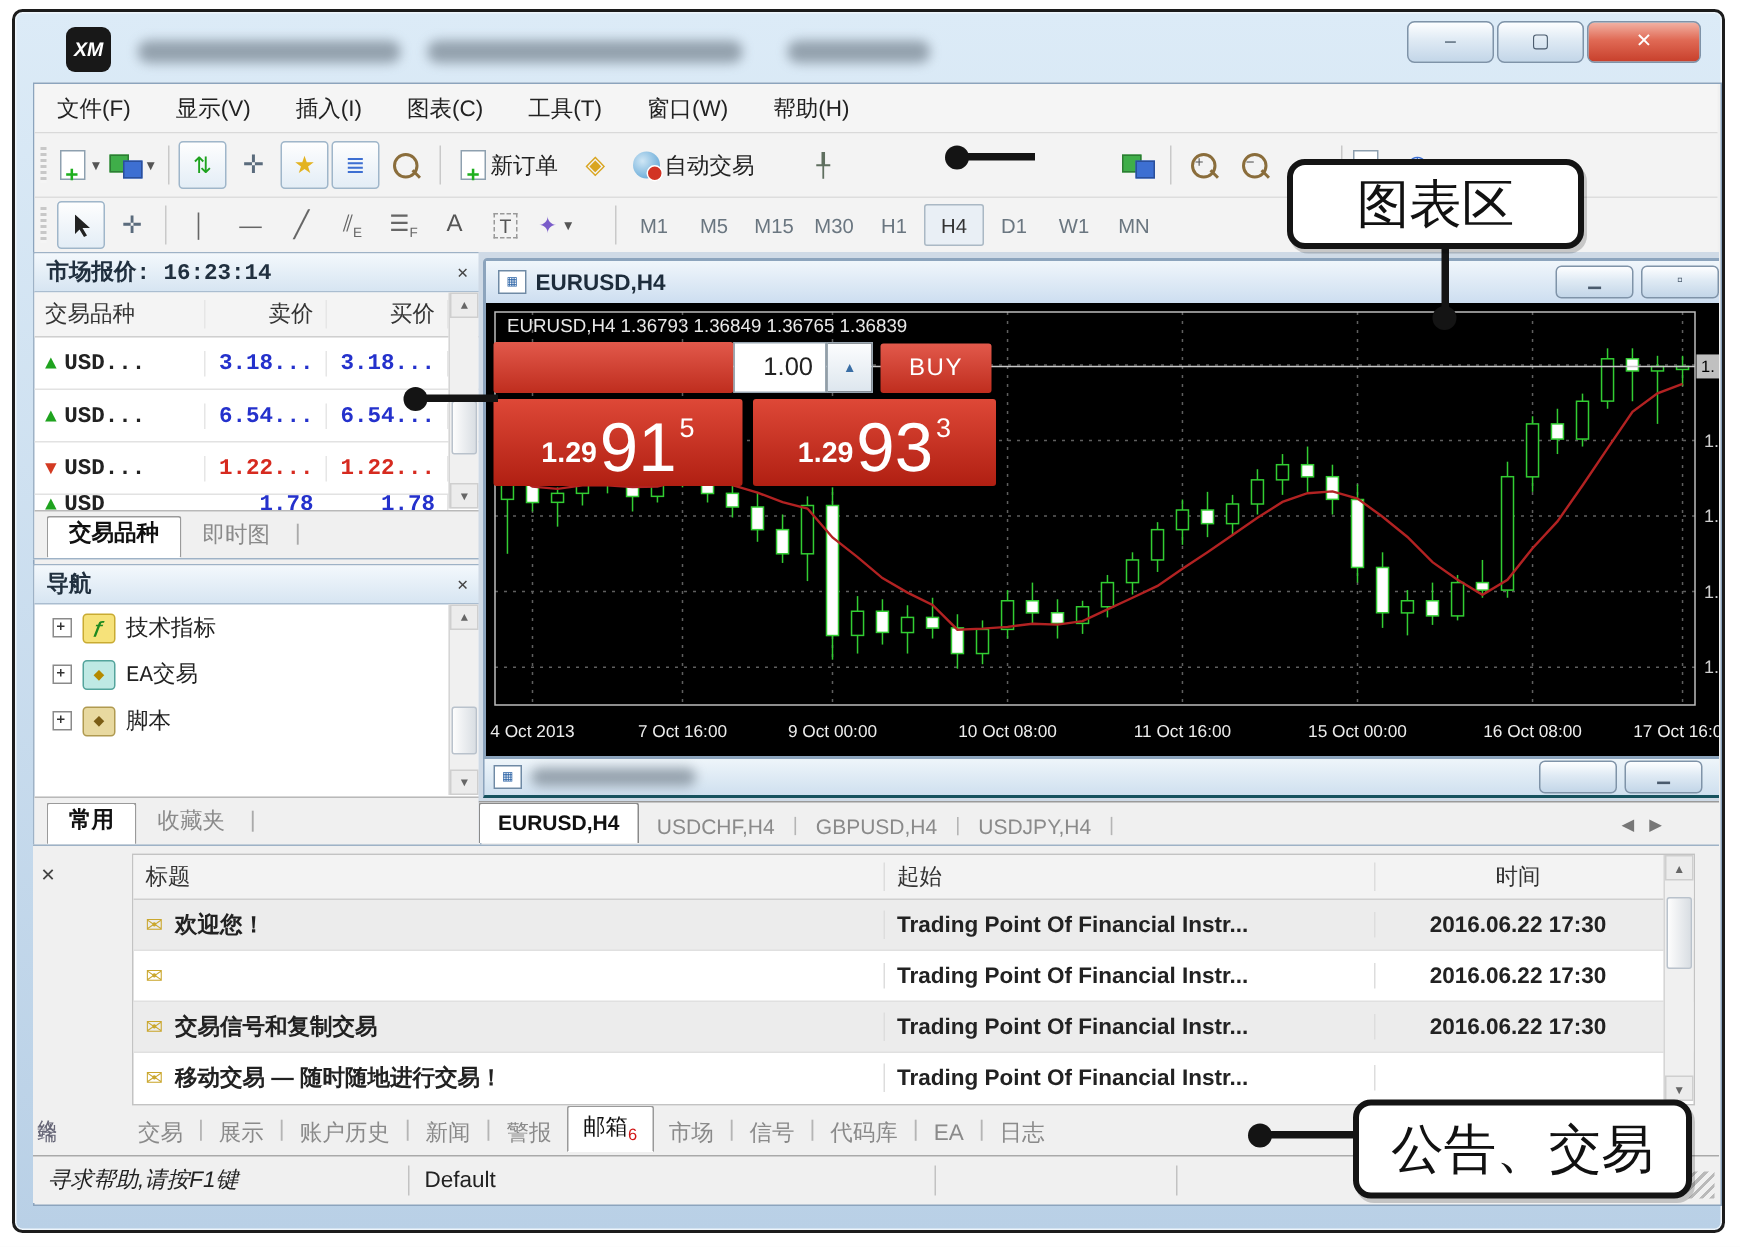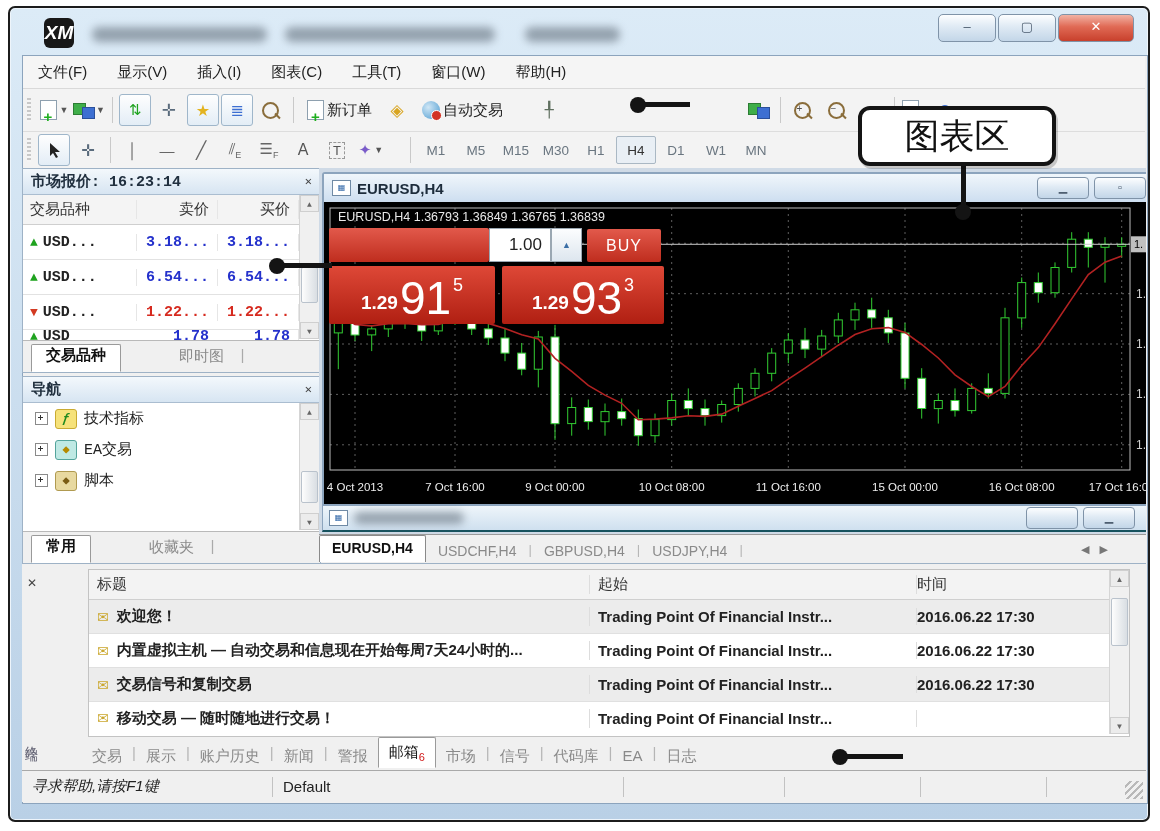--- a/index.html
+++ b/index.html
@@ -4,21 +4,21 @@
 <style>
   html,body{margin:0;padding:0;background:#fff;}
   #stage{position:relative;width:1160px;height:831px;background:#fff;overflow:hidden;
          font-family:"Liberation Sans","DejaVu Sans",sans-serif;font-size:15px;color:#222;}
   
   .aero{position:absolute;left:8px;top:6px;width:1138px;height:812px;border:2px solid #1c1c1c;
         border-radius:7px;background:linear-gradient(#dcebf7,#b9d0e6);box-shadow:inset 0 0 0 1px #eef5fb;}
   .client{position:absolute;left:22px;top:55px;width:1124px;height:747px;background:#f0f0f0;border:1px solid #8ca4bd;}
   
   .xm-icon{position:absolute;left:44px;top:18px;width:30px;height:30px;background:#181818;border-radius:6px;
-           color:#fff;font-weight:bold;font-style:italic;font-size:19px;text-align:center;line-height:30px;}
+           color:#fff;font-weight:bold;font-style:italic;font-size:13px;text-align:center;line-height:30px;}
   .blurblob{position:absolute;height:15px;background:#6d7a86;border-radius:7px;filter:blur(4px);opacity:.65;}
   .wbtn{position:absolute;top:14px;height:26px;border:1px solid #7f93a8;border-radius:5px;
         background:linear-gradient(#fdfeff,#dfeaf4 45%,#c3d6e8);text-align:center;line-height:24px;color:#4a5b6d;font-size:13px;}
   .wbtn.close{background:linear-gradient(#f2b2a4,#e06a55 45%,#c8402c);color:#fff;font-weight:bold;}
   
   .menubar{position:absolute;left:23px;top:56px;width:1122px;height:32px;background:#f5f5f5;border-bottom:1px solid #d9d9d9;display:flex;align-items:center;}
   .menu-item{padding:0 15px;color:#222;}
   .grip{width:4px;height:24px;margin:0 6px 0 4px;background:repeating-linear-gradient(#c8c8c8 0 2px,#f5f5f5 2px 4px);}
   .tbar{position:absolute;left:23px;background:#f3f3f3;display:flex;align-items:center;}
   .tb1{top:89px;width:1122px;height:42px;border-bottom:1px solid #ddd;}
@@ -51,21 +51,21 @@
   .mw-colhead{display:flex;height:29px;align-items:center;border-bottom:1px solid #cfcfcf;background:#f4f4f4;color:#333;}
   .mw-row{display:flex;height:34px;align-items:center;border-bottom:1px solid #e2e2e2;font-weight:bold;}
   .c-sym{width:106px;padding-left:7px;display:flex;align-items:center;gap:5px;border-right:1px solid #e6e6e6;}
   .c-bid,.c-ask{width:72px;text-align:right;padding-right:8px;border-right:1px solid #e6e6e6;}
   .blue{color:#2431cc;} .red{color:#d62a1f;}
   .arr-up{color:#1fa31f;font-size:13px;} .arr-dn{color:#d33a22;font-size:13px;}
   .vsb{position:absolute;right:1px;width:19px;background:#f0f0f0;border-left:1px solid #d5d5d5;}
   .vsb .a{position:absolute;left:0;width:100%;height:17px;text-align:center;font-size:8px;color:#666;line-height:17px;background:#ececec;border:1px solid #cfcfcf;box-sizing:border-box;}
   .vsb .th{position:absolute;left:1px;width:15px;background:linear-gradient(90deg,#fdfdfd,#d9dee3);border:1px solid #b9c2cc;border-radius:2px;}
   .ptabs{position:absolute;left:0;bottom:0;width:100%;height:31px;background:#f0f0f0;border-top:1px solid #b9b9b9;display:flex;align-items:flex-end;}
-  .ptab{height:26px;line-height:24px;padding:0 14px;color:#8a8a8a;margin-left:44px;}
+  .ptab{height:26px;line-height:24px;padding:0 14px;color:#8a8a8a;}
   .ptab.on{background:#fff;border:1px solid #9a9a9a;border-bottom:1px solid #fff;color:#111;font-weight:bold;margin-left:8px;border-radius:2px 2px 0 0;}
   .psep{color:#aaa;align-self:center;}
   .tree-row{display:flex;align-items:center;height:31px;gap:7px;padding-left:12px;}
   .expand{width:11px;height:11px;border:1px solid #8a8a8a;background:#fff;position:relative;}
   .expand::before{content:"";position:absolute;left:2px;top:4px;width:5px;height:1px;background:#333;}
   .expand::after{content:"";position:absolute;left:4px;top:2px;width:1px;height:5px;background:#333;}
   .nicon{width:20px;height:18px;border-radius:3px;text-align:center;line-height:18px;font-size:12px;font-weight:bold;}
   .ni-f{background:#f6e27a;border:1px solid #c9ab32;color:#1f8a1f;font-style:italic;}
   .ni-ea{background:#bfe9e4;border:1px solid #54a49c;color:#b58a00;}
   .ni-sc{background:#e8d9a0;border:1px solid #b09a50;color:#7a5c14;}
@@ -101,21 +101,21 @@
   
   .terminal{position:absolute;left:22px;top:563px;width:1124px;height:207px;background:#f0f0f0;border-top:1px solid #9eb2c6;}
   .t-close{position:absolute;left:5px;top:12px;font-size:12px;font-weight:bold;color:#444;}
   .t-vlabel{position:absolute;left:2px;top:172px;width:16px;color:#667;font-size:13px;writing-mode:vertical-rl;letter-spacing:2px;}
   .t-table{position:absolute;left:66px;top:5px;width:1040px;height:166px;background:#fff;border:1px solid #c3c3c3;}
   .t-head{display:flex;height:29px;align-items:center;background:#f3f3f3;border-bottom:1px solid #cfcfcf;color:#333;}
   .t-row{display:flex;height:33px;align-items:center;font-weight:bold;border-bottom:1px solid #e0e0e0;}
   .t-row.alt{background:#ececec;}
   .tc-title{width:492px;padding-left:8px;display:flex;gap:8px;align-items:center;border-right:1px solid #ddd;overflow:hidden;white-space:nowrap;}
   .tc-from{width:318px;padding-left:8px;border-right:1px solid #ddd;overflow:hidden;white-space:nowrap;}
-  .tc-time{width:190px;text-align:left;padding-right:10px;}
+  .tc-time{width:190px;text-align:center;padding-right:10px;}
   .mail{color:#caa72e;font-size:14px;}
   .t-tabs{position:absolute;left:60px;bottom:3px;width:1060px;height:31px;display:flex;align-items:flex-end;color:#8a8a8a;}
   .ttab{padding:0 10px;height:24px;line-height:23px;}
   .ttab.on{background:#fff;border:1px solid #9a9a9a;border-bottom:1px solid #fff;color:#111;height:29px;line-height:27px;border-radius:2px 2px 0 0;}
   .badge{color:#d01616;font-size:11px;vertical-align:sub;}
   .ttab-sep{align-self:center;color:#b5b5b5;}
   
   .status{position:absolute;left:22px;top:770px;width:1124px;height:31px;background:#f0f0f0;border-top:1px solid #a9a9a9;display:flex;align-items:center;}
   .scell{padding:0 10px;color:#222;}
   .ssep{width:1px;height:20px;background:#c2c2c2;}
@@ -547,21 +547,20 @@
         <span class="tc-title">
             <span class="mail">✉</span>
             <span>欢迎您！</span>
           </span>
         <span class="tc-from">Trading Point Of Financial Instr...</span>
         <span class="tc-time">2016.06.22 17:30</span>
       </div>
       <div class="t-row">
         <span class="tc-title">
             <span class="mail">✉</span>
-            <span>内置虚拟主机 — 自动交易和信息现在开始每周7天24小时的...</span>
           </span>
         <span class="tc-from">Trading Point Of Financial Instr...</span>
         <span class="tc-time">2016.06.22 17:30</span>
       </div>
       <div class="t-row alt">
         <span class="tc-title">
             <span class="mail">✉</span>
             <span>交易信号和复制交易</span>
           </span>
         <span class="tc-from">Trading Point Of Financial Instr...</span>
@@ -625,13 +624,16 @@
   <div class="cline" style="left:961px;top:160px;width:5px;height:48px;"></div>
   <div class="callout" style="left:858px;top:106px;width:190px;height:52px;">
     <span>图表区</span>
   </div>
 
   <div class="cdot" style="left:269px;top:258px;"></div>
   <div class="cline" style="left:280px;top:263px;width:52px;height:5px;"></div>
 
   <div class="cdot" style="left:832px;top:749px;"></div>
   <div class="cline" style="left:843px;top:754px;width:60px;height:5px;"></div>
+  <div class="callout" style="left:902px;top:733px;width:218px;height:58px;">
+    <span>公告、交易</span>
+  </div>
 </div>
 
 </body></html>

